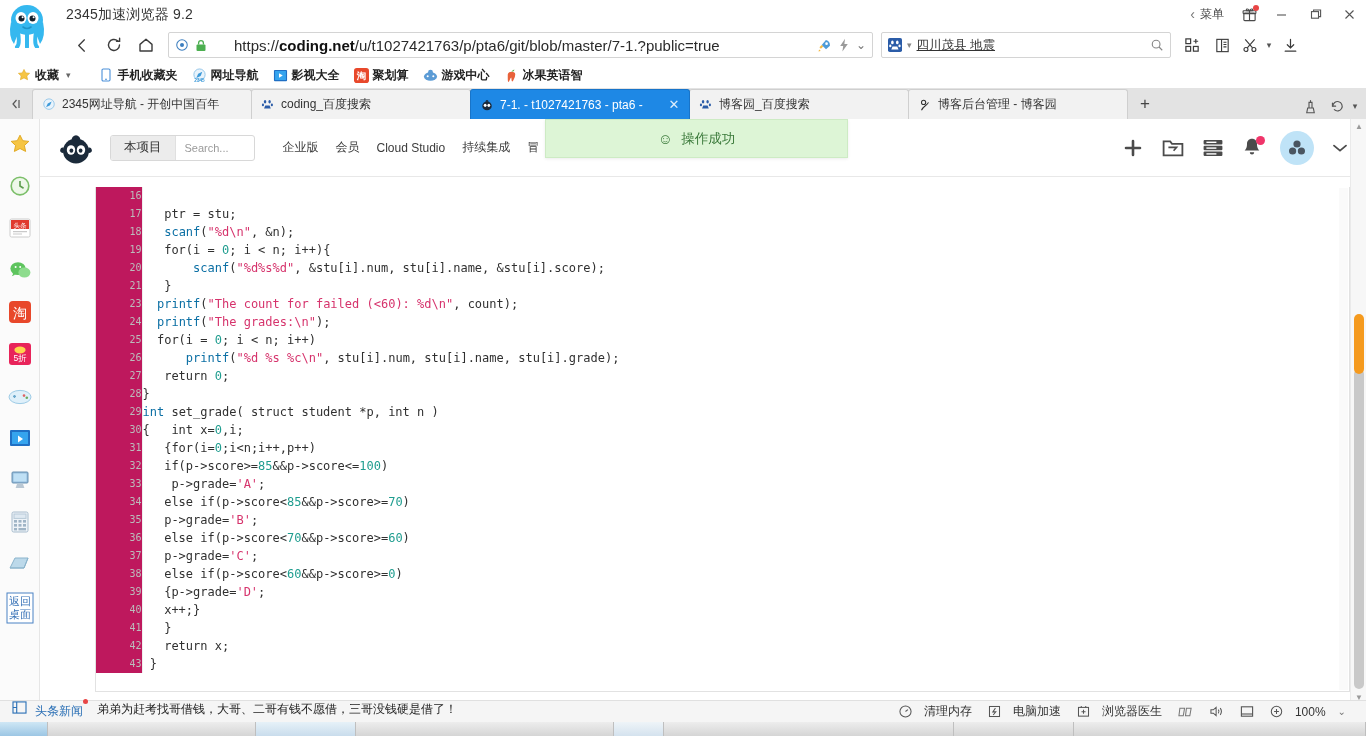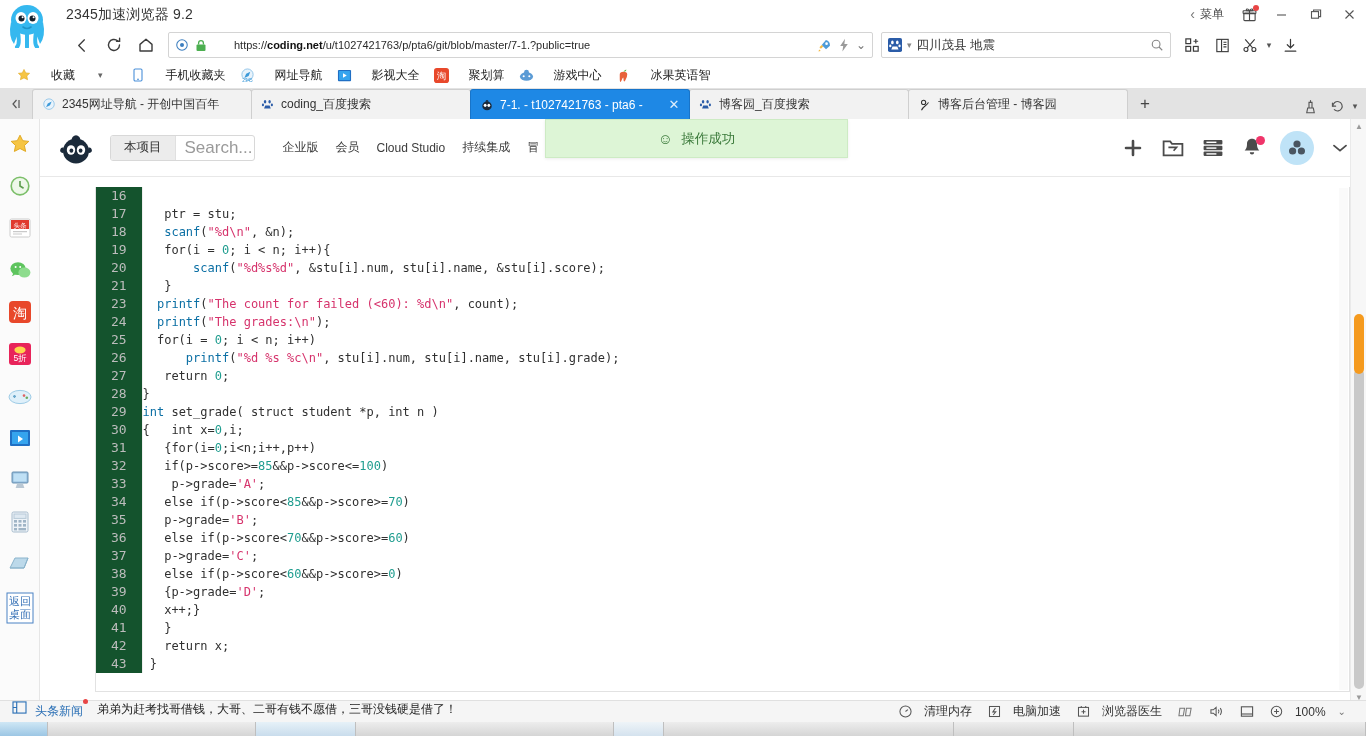--- a/index.html
+++ b/index.html
@@ -47,39 +47,39 @@
   }
   .nav-ico {
     width: 32px; height: 30px; display: flex; align-items: center; justify-content: center;
     color: #4a4a4a;
   }
   .urlbox {
     margin-left: 6px; height: 26px; width: 705px;
     border: 1px solid #d4d4d4; border-radius: 2px; background: #fff;
     display: flex; align-items: center; padding: 0 6px; gap: 6px;
   }
-  .url-text { font-size: 11px; color: #2b2b2b; white-space: nowrap; overflow: hidden; flex: 1; padding-left: 21px; }
+  .url-text { font-size: 15px; color: #2b2b2b; white-space: nowrap; overflow: hidden; flex: 1; padding-left: 21px; }
   .url-text b { color: #111; font-weight: 700; }
   .searchbox {
     margin-left: 8px; height: 26px; width: 290px;
     border: 1px solid #d4d4d4; border-radius: 2px; background: #fff;
     display: flex; align-items: center; padding: 0 6px; gap: 5px;
   }
-  .search-text { font-size: 12.5px; color: #333; flex: 1; }
+  .search-text { font-size: 12.5px; color: #333; flex: 1; text-decoration: underline; }
   .nav-tools { display: flex; align-items: center; margin-left: 6px; }
   .nav-tools .nav-ico { width: 30px; }
 
   
   .bookmarks {
     position: absolute; top: 62px; left: 0; width: 1366px; height: 26px;
     background: #ffffff; display: flex; align-items: center; padding-left: 10px; gap: 2px;
   }
   .bm {
-    display: flex; align-items: center; gap: 20px; padding: 2px 6px;
-    font-size: 12px; color: #222; white-space: nowrap; border-radius: 2px;
+    display: flex; align-items: center; gap: 4px; padding: 2px 6px;
+    font-size: 12px; color: #222; white-space: nowrap; border-radius: 2px; font-weight: bold;
   }
   .bm-ico { width: 15px; height: 15px; display: inline-flex; align-items: center; justify-content: center; font-size: 11px; }
   .bm-sep { width: 12px; }
 
   
   .tabstrip {
     position: absolute; top: 88px; left: 0; width: 1366px; height: 31px;
     background: #e3e3e3; display: flex; align-items: flex-end;
   }
   .tab-scroll { width: 32px; height: 31px; display: flex; align-items: center; justify-content: center; color: #555; font-size: 12px; }
@@ -120,21 +120,21 @@
   }
   .site-logo { width: 44px; height: 40px; display:flex; align-items:center; justify-content:center; margin-right: 12px; }
   .proj-search {
     display: flex; align-items: center; height: 26px;
     border: 1px solid #d8d8d8; border-radius: 3px; overflow: hidden; background: #fff;
   }
   .proj-scope {
     background: #ececec; font-size: 12.5px; color: #333; padding: 0 13px;
     height: 100%; display: flex; align-items: center; border-right: 1px solid #e0e0e0;
   }
-  .proj-input { font-size: 17px; color: #9a9a9a; padding: 0 9px; width: 78px; }
+  .proj-input { font-size: 11px; color: #9a9a9a; padding: 0 9px; width: 78px; }
   .site-nav { display: flex; align-items: center; gap: 17px; margin-left: 28px; }
   .site-nav a { font-size: 12px; color: #3b3b3b; text-decoration: none; white-space: nowrap; }
   .site-actions { margin-left: auto; display: flex; align-items: center; gap: 18px; padding-right: 4px; }
   .hicon { color: #4b4b4b; display: flex; align-items: center; justify-content: center; position: relative; }
   .avatar {
     width: 34px; height: 34px; border-radius: 50%;
     background: #bfe3f7; display: flex; align-items: center; justify-content: center;
   }
 
   
@@ -148,23 +148,23 @@
 
   
   .code-wrap {
     position: relative; margin: 10px 16px 0 55px; height: 505px;
     border: 1px solid #e2e2e2; border-top: none; background: #fff; overflow: hidden;
   }
   table.code { border-collapse: collapse; width: 100%;
     font-family: "DejaVu Sans Mono", "Liberation Mono", monospace; font-size: 12px; }
   table.code td { padding: 0; height: 18px; line-height: 18px; vertical-align: top; }
   td.ln {
-    width: 46px; text-align: center; padding-right: 11px;
-    color: #bcbcbc; background: #14532d; border-right: 1px solid #eeeeee;
-    user-select: none; font-size: 13px;
+    width: 46px; text-align: right; padding-right: 11px;
+    color: #bcbcbc; background: #be185d; border-right: 1px solid #eeeeee;
+    user-select: none; font-size: 10px;
   }
   td.cd { padding-left: 12px; color: #303030; white-space: pre; }
   .k  { color: #0b6fa4; }  
   .s  { color: #d6336c; }  
   .n  { color: #1f9d8f; }  
   .p  { color: #303030; }
 
   
   .pagescroll {
     position: absolute; right: 0; top: 119px; width: 16px; height: 587px;

